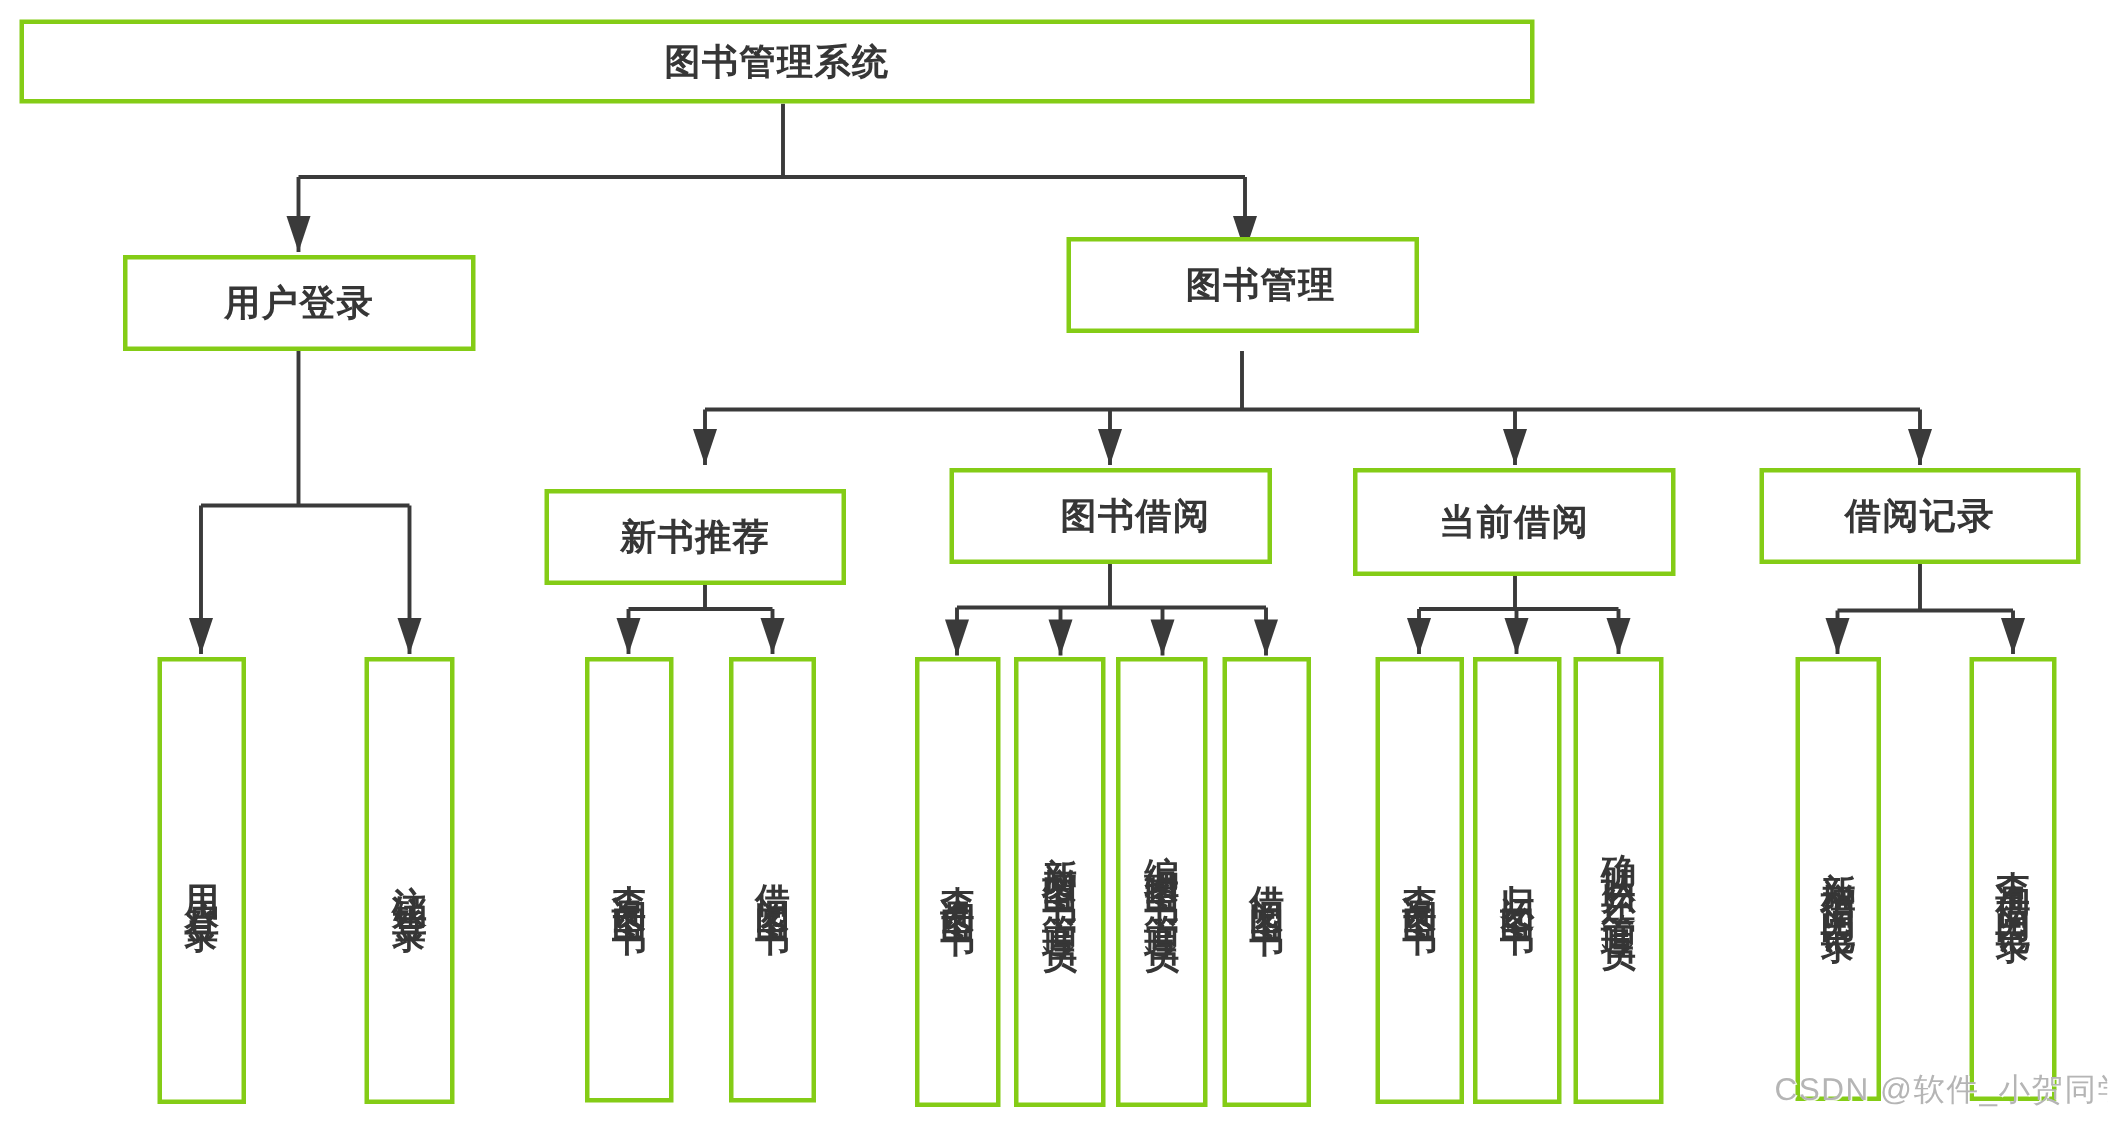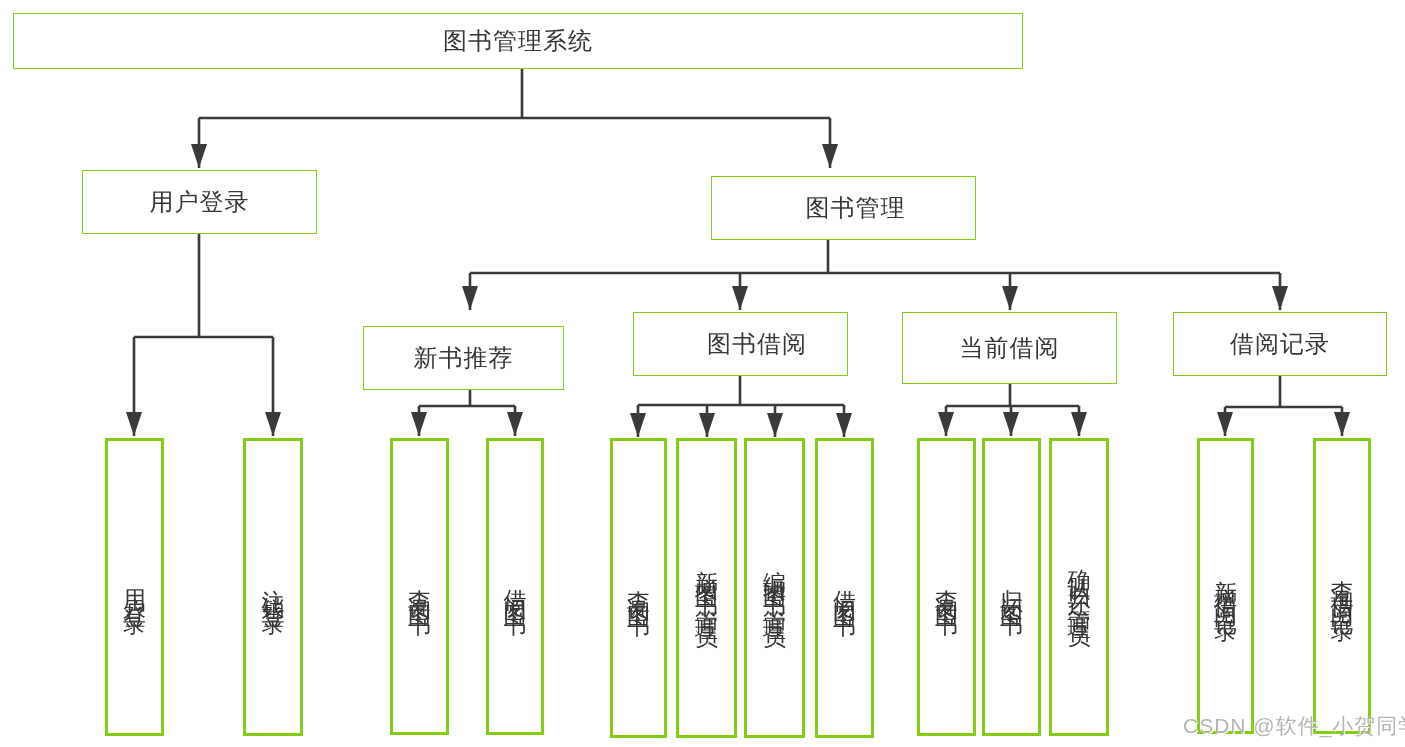--- a/index.html
+++ b/index.html
@@ -14,41 +14,42 @@
   #connectors {
     position: absolute;
     left: 0; top: 0;
     z-index: 1;
     pointer-events: none;
   }
   .hbox, .vbox {
     position: absolute;
     box-sizing: border-box;
     background: #ffffff;
-    border: 1px solid #84cc16;
+    border: 3px solid #84cc16;
     display: flex;
     align-items: center;
     justify-content: center;
     z-index: 2;
     color: #363636;
+    font-weight: bold;
   }
   .hbox { font-size: 24px; letter-spacing: 1px; }
   .vbox { border-width: 3px; }
   .vtext {
     writing-mode: vertical-rl;
     text-orientation: mixed;
     font-size: 23px;
     letter-spacing: 8px;
     color: #363636;
     line-height: 1;
   }
   
   #b-root   { left: 13px;   top: 13px;  width: 1010px; height: 56px; }
   #b-user   { left: 82px;   top: 170px; width: 235px;  height: 64px; }
-  #b-book   { left: 711px;  top: 176px; width: 265px;  height: 64px; padding-left: 24px; }
+  #b-book   { left: 711px;  top: 158px; width: 235px;  height: 64px; padding-left: 24px; }
   #b-nb     { left: 363px;  top: 326px; width: 201px;  height: 64px; }
   #b-bb     { left: 633px;  top: 312px; width: 215px;  height: 64px; padding-left: 33px; }
   #b-cb     { left: 902px;  top: 312px; width: 215px;  height: 72px; }
   #b-br     { left: 1173px; top: 312px; width: 214px;  height: 64px; }
 
   #l-u1 { left: 105px;  top: 438px; width: 59px; height: 298px; }
   #l-u2 { left: 243px;  top: 438px; width: 60px; height: 298px; }
   #l-n1 { left: 390px;  top: 438px; width: 59px; height: 297px; }
   #l-n2 { left: 486px;  top: 438px; width: 58px; height: 297px; }
   #l-b1 { left: 610px;  top: 438px; width: 57px; height: 300px; }

